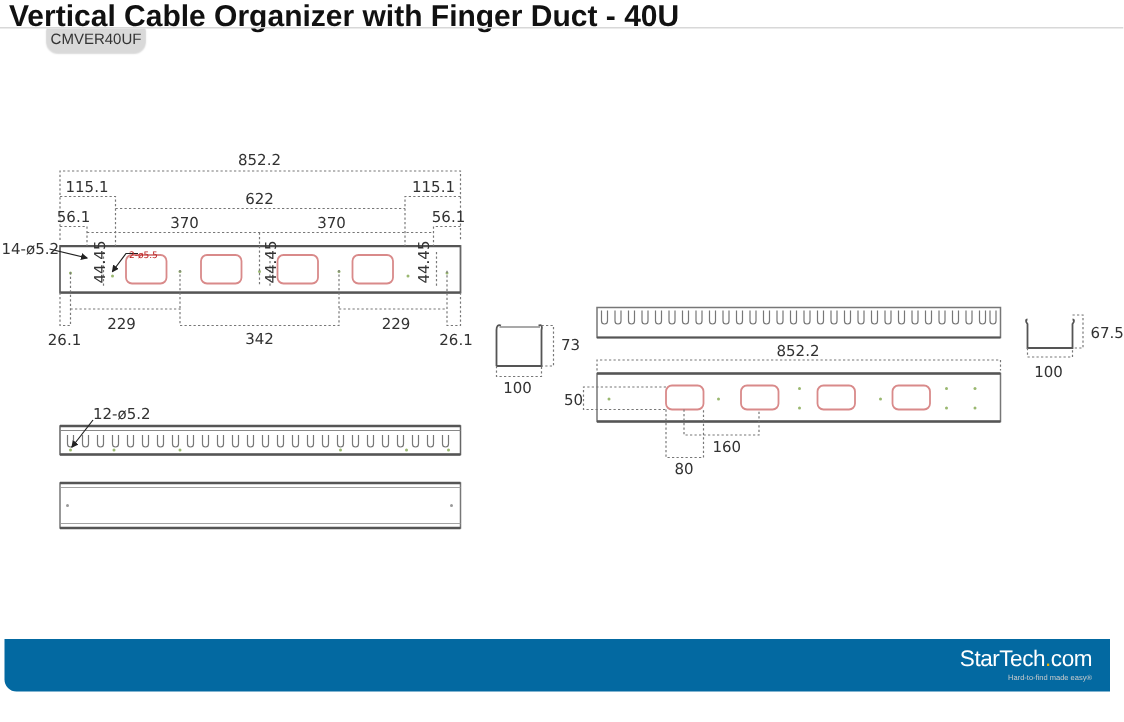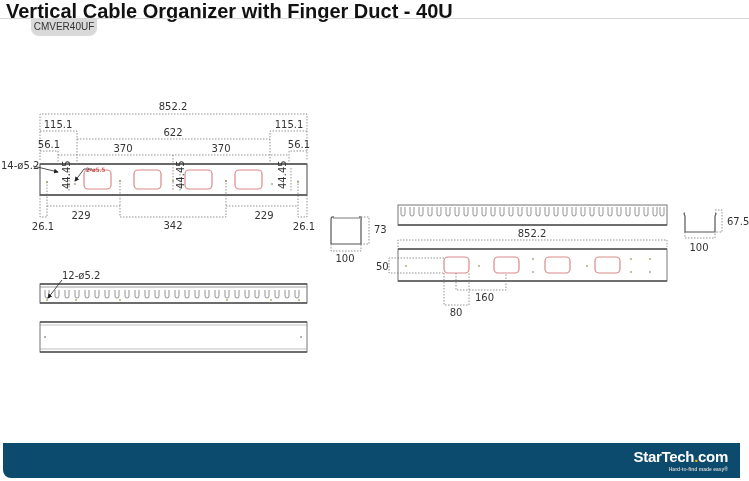--- a/index.html
+++ b/index.html
@@ -6,22 +6,22 @@
   body { width:749px; height:481px; position:relative; overflow:hidden;
          font-family:"Liberation Sans", sans-serif; color:#222; }
   .title { position:absolute; left:6px; top:0px; font-size:20px; font-weight:bold; color:#111; white-space:nowrap; }
   .title-rule { position:absolute; left:0; top:18px; width:749px; height:1px; background:#d8d8d8; }
   .sku { position:absolute; left:3px; top:19px; width:66px; height:16px; background:#d9d9d9;
          border-radius:0 0 8px 8px; font-size:10px; line-height:16px; text-align:center; color:#333;
          box-shadow:0 1px 1px rgba(0,0,0,0.15);margin-left:28px; }
   svg.drawing { position:absolute; left:0; top:0; }
   .dim { font-family:"DejaVu Sans", sans-serif; font-size:10px; fill:#333; }
   .dim-sm { font-family:"DejaVu Sans", sans-serif; font-size:6px; fill:#b22; }
-  .footer { position:absolute; left:3px; top:443px; width:737px; height:35px; background:#0c4a6e;
-            border-radius:0 0 0 8px;font-weight:bold; }
+  .footer { position:absolute; left:3px; top:426px; width:737px; height:35px; background:#0369a1;
+            border-radius:0 0 0 8px; }
   .logo { position:absolute; right:12px; top:5px; text-align:right; color:#fff; }
   .logo-main { font-size:15px; letter-spacing:-0.3px; white-space:nowrap; }
   .logo-dot { color:#f4b400; }
   .logo-tag { font-size:5px; color:#ccc; margin-top:1px; white-space:nowrap; }
 </style>
 </head>
 <body>
 
 <div class="title">Vertical Cable Organizer with Finger Duct - 40U</div>
 <div class="title-rule"></div>

